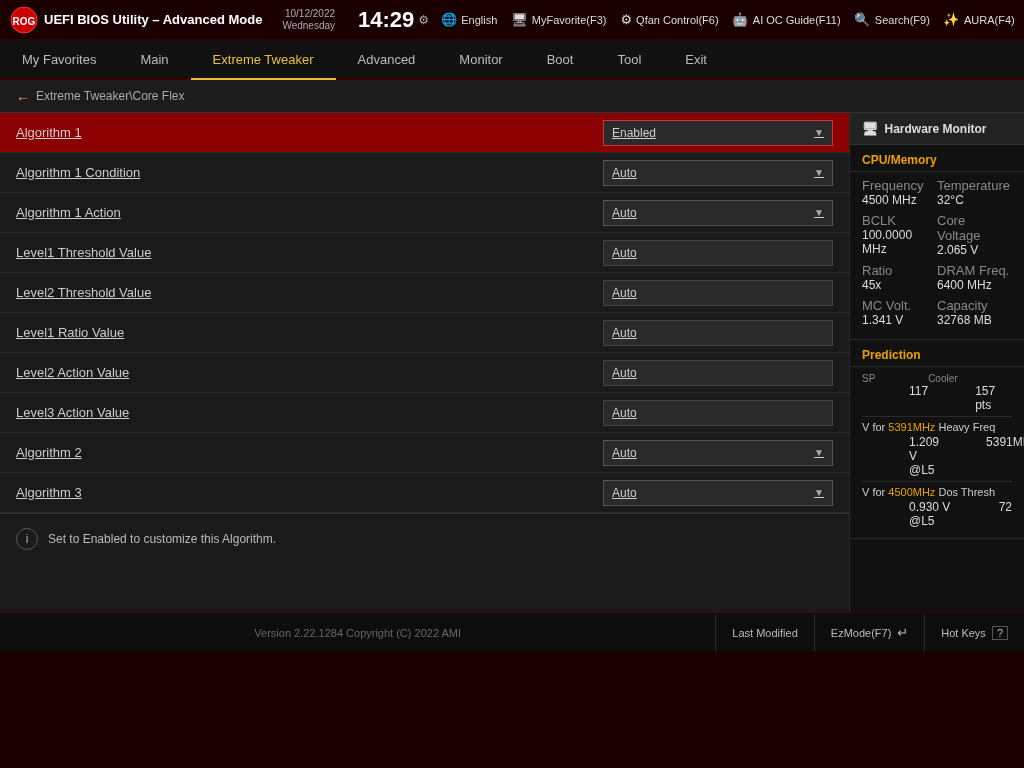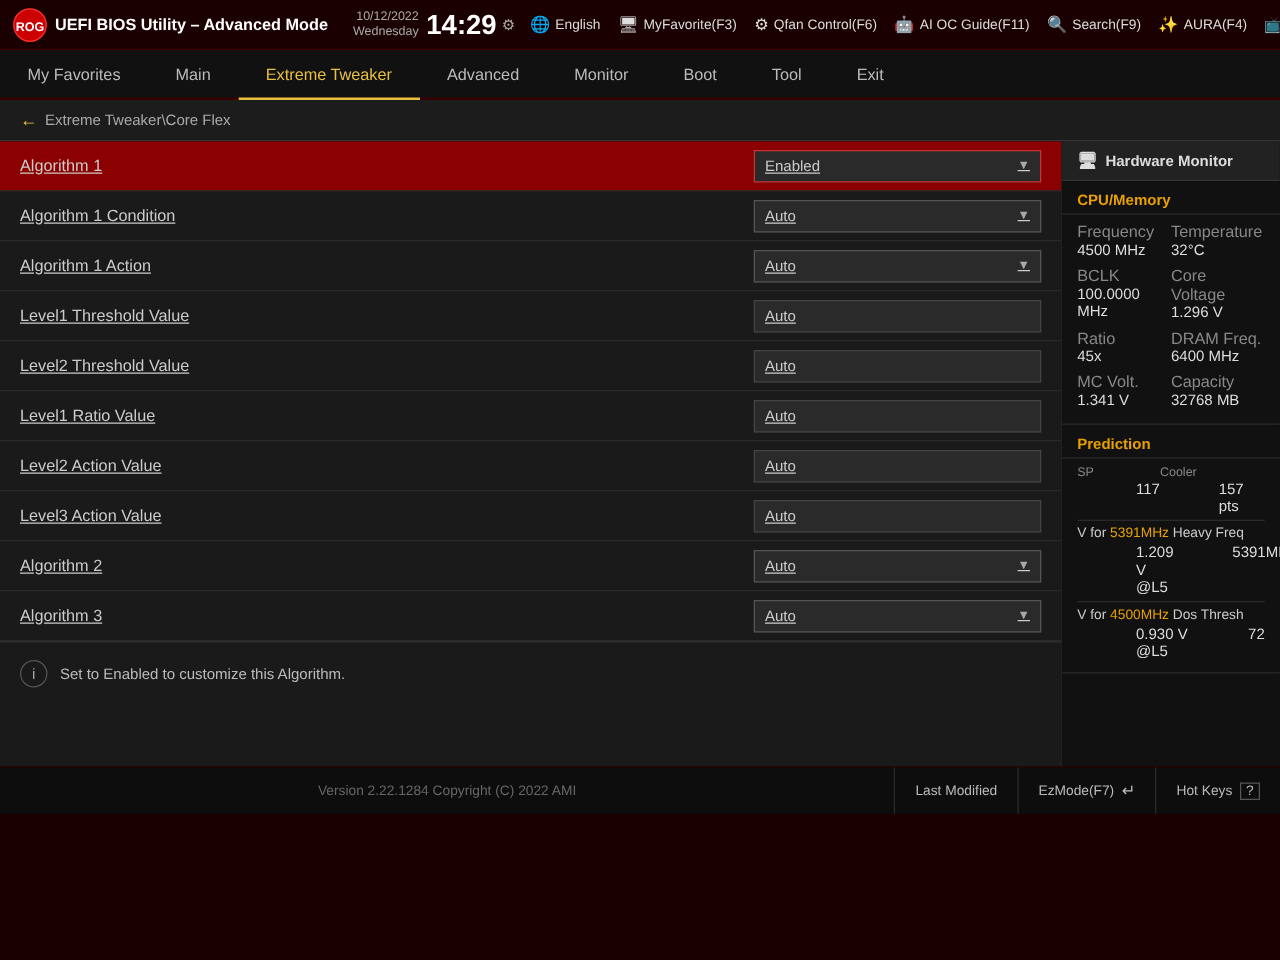--- a/index.html
+++ b/index.html
@@ -278,21 +278,21 @@
 
 <div class="header">
   <div class="header-logo">
     <svg class="rog-logo" viewBox="0 0 28 28">
       <circle cx="14" cy="14" r="13" fill="#cc0000" stroke="#ff3333" stroke-width="1"></circle>
       <text x="14" y="19" text-anchor="middle" fill="white" font-size="10" font-weight="bold">ROG</text>
     </svg>
     <span class="header-title">UEFI BIOS Utility – Advanced Mode</span>
   </div>
   <div class="header-time-block">
-    <div style="display:flex;flex-direction:column;align-items:flex-end;margin-right:2px;">
+    <div style="display:flex;flex-direction:column;align-items:flex-end;margin-right:19px;">
       <span class="header-date">10/12/2022</span>
       <span class="header-date">Wednesday</span>
     </div>
     <span class="header-time">14:29</span>
     <span class="gear-icon">⚙</span>
   </div>
   <div class="header-nav">
     <div class="header-nav-item">
       <span class="nav-icon">🌐</span>
       <span>English</span>
@@ -469,21 +469,21 @@
       <div class="monitor-item">
         <div class="monitor-key">Temperature</div>
         <div class="monitor-value">32°C</div>
       </div>
       <div class="monitor-item">
         <div class="monitor-key">BCLK</div>
         <div class="monitor-value">100.0000 MHz</div>
       </div>
       <div class="monitor-item">
         <div class="monitor-key">Core Voltage</div>
-        <div class="monitor-value">1.296 V</div>
+        <div class="monitor-value">2.065 V</div>
       </div>
       <div class="monitor-item">
         <div class="monitor-key">Ratio</div>
         <div class="monitor-value">45x</div>
       </div>
       <div class="monitor-item">
         <div class="monitor-key">DRAM Freq.</div>
         <div class="monitor-value">6400 MHz</div>
       </div>
       <div class="monitor-item">

